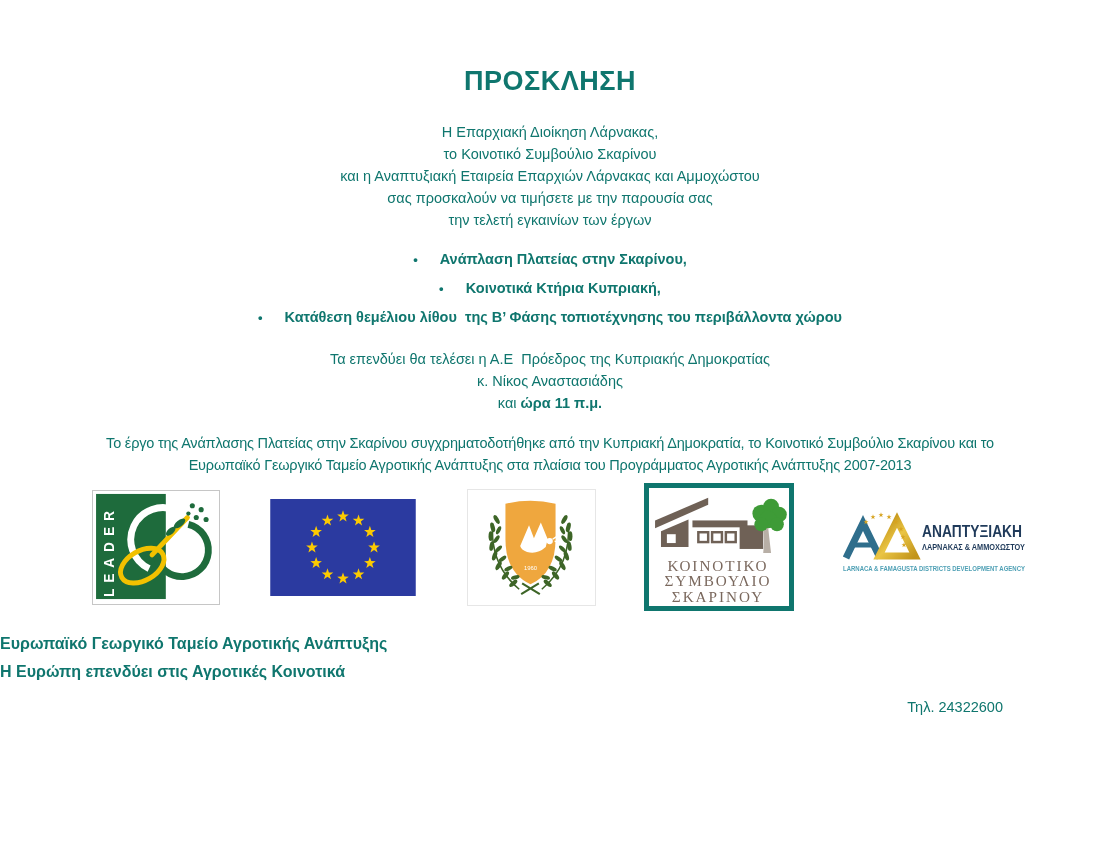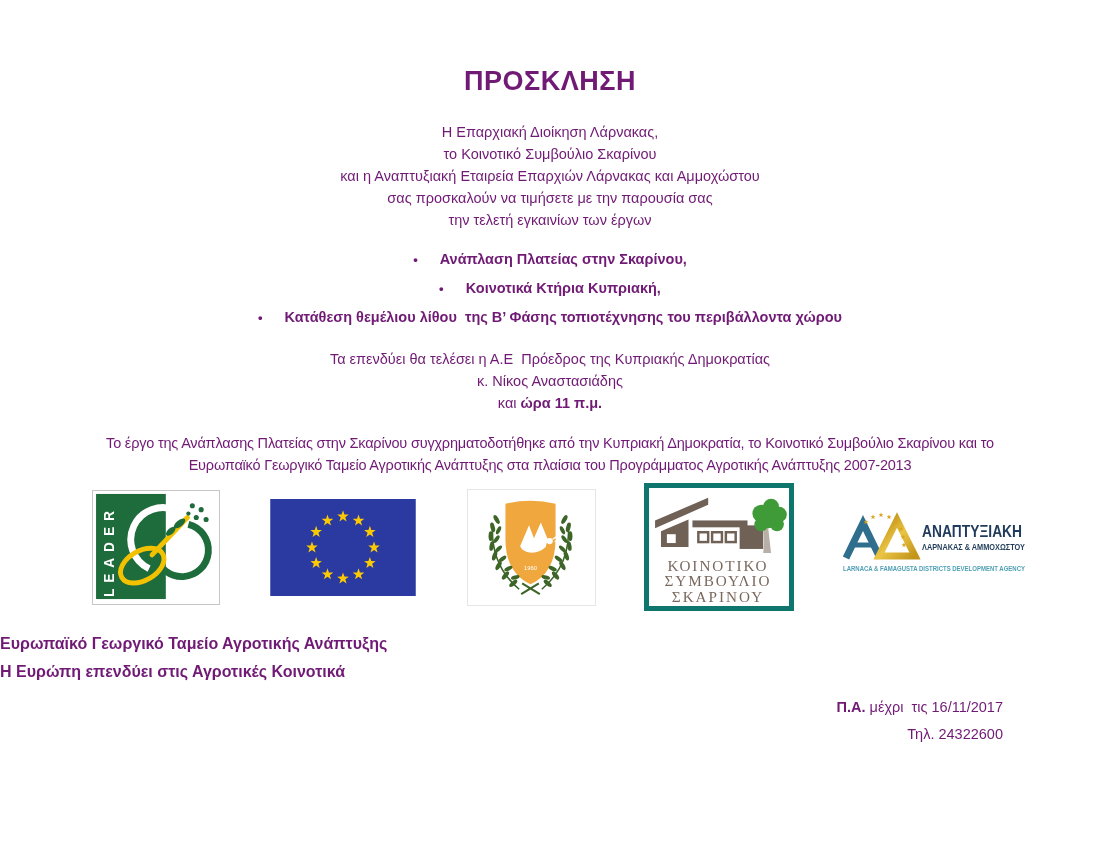--- a/index.html
+++ b/index.html
@@ -1,17 +1,17 @@
 <!DOCTYPE html>
 <html><head>
 <meta charset="utf-8">
 <style>
   html,body{margin:0;padding:0;background:#fff;}
   .page{
-    width:1100px;height:850px;background:#fff;color:#701a75;
+    width:1100px;height:850px;background:#fff;color:#0f766e;
     font-family:"Liberation Sans","DejaVu Sans",sans-serif;
     box-sizing:border-box;padding-top:66px;overflow:hidden;
   }
   .pre{white-space:pre-wrap;}
   .title{font-size:27px;font-weight:bold;text-align:center;margin:0 0 24px 0;letter-spacing:.5px;}
   .intro{font-size:14.5px;line-height:22px;text-align:center;margin-bottom:18px;}
   .bullets{margin-bottom:20px;}
   .bullet-row{display:flex;justify-content:center;align-items:baseline;gap:22px;
     font-weight:bold;font-size:14.5px;line-height:20px;margin-bottom:8px;}
   .bullet-row .dot{font-size:13px;}
@@ -221,17 +221,16 @@
     </div>
 
   </div>
 
   <div class="eafrd">
     <div class="pre">Ευρωπαϊκό Γεωργικό Ταμείο Αγροτικής Ανάπτυξης</div>
     <div class="pre">Η Ευρώπη επενδύει στις Αγροτικές Κοινοτικά</div>
   </div>
 
   <div class="rsvp">
-    <div><strong class="pre">Π.Α.</strong><span class="pre"> μέχρι  τις 16/11/2017</span></div>
     <div class="pre">Τηλ. 24322600</div>
   </div>
 
 </div>
 
 </body></html>

